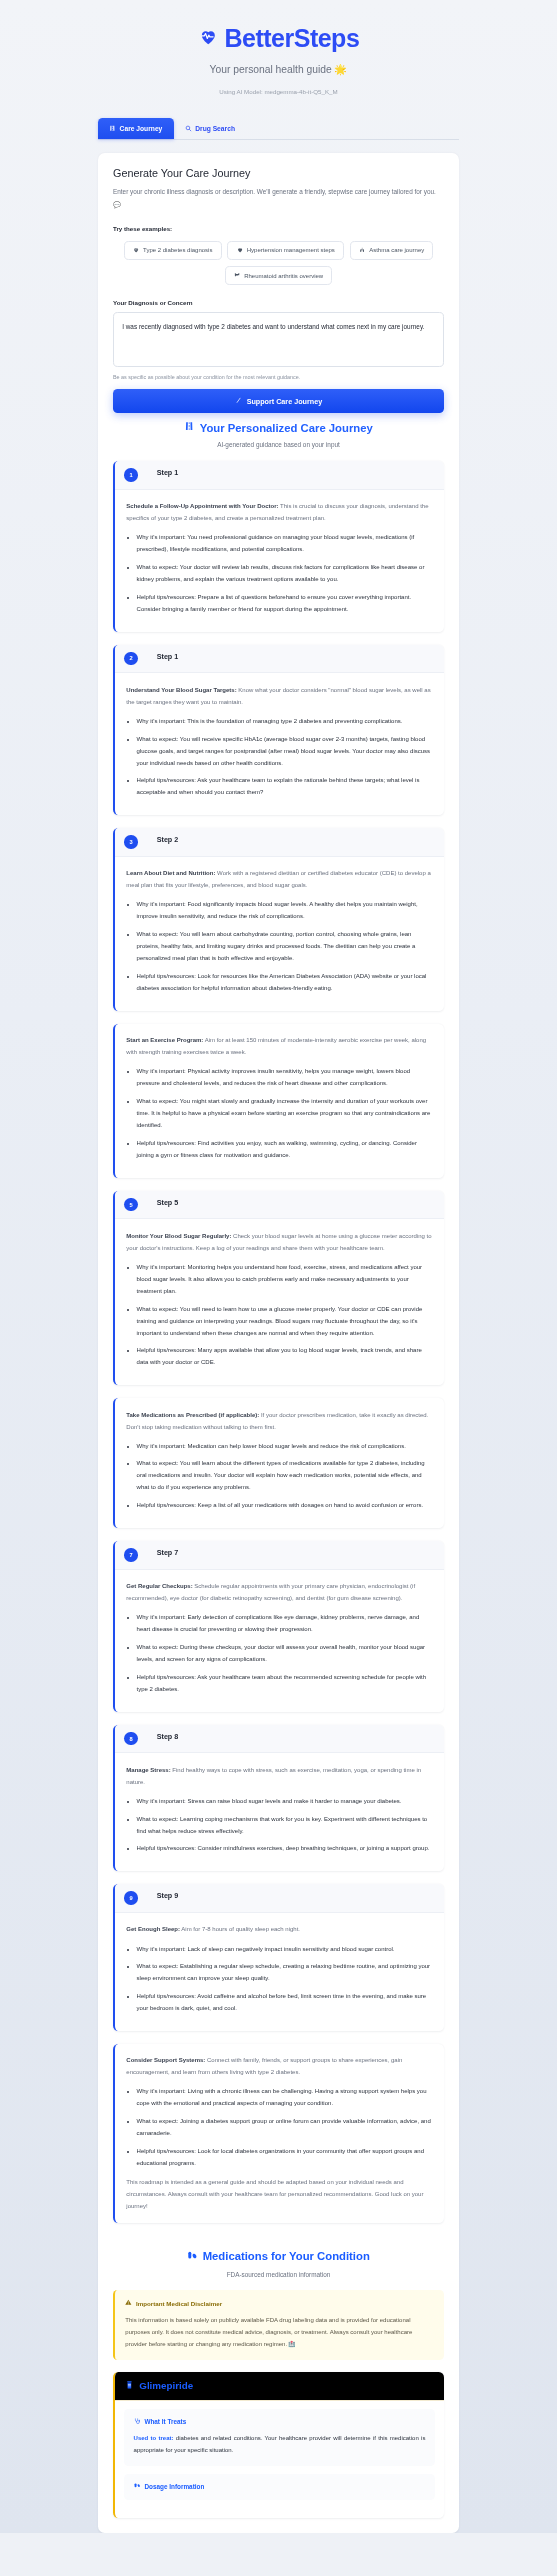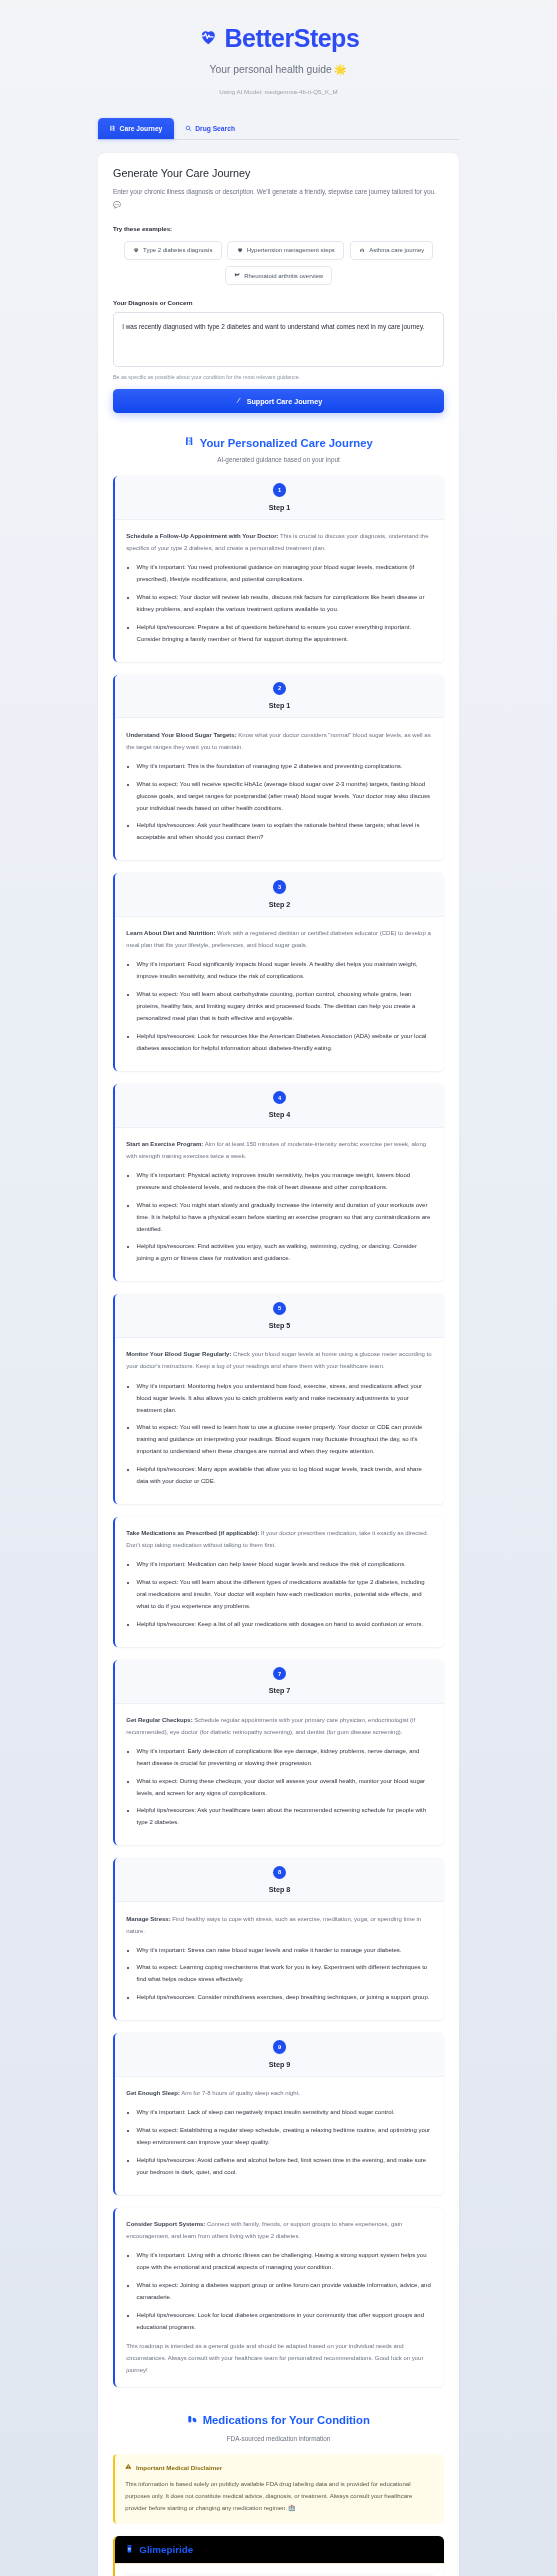--- a/index.html
+++ b/index.html
@@ -83,37 +83,36 @@
     border: none; border-radius: 4.6px; cursor: pointer;
     background: linear-gradient(180deg,#2f5ff8 0%,#1246ee 100%);
     color: #fff; font-size: 7.2px; font-weight: 700;
     font-family: "Liberation Sans", sans-serif;
     display: flex; align-items: center; justify-content: center; gap: 4.6px;
     box-shadow: 0 2.6px 8.2px rgba(31,78,240,.30);
   }
 
   
   .journey-title {
-    margin-top: 23px; text-align: center;
+    margin-top: 8px; text-align: center;
     font-size: 11.3px; font-weight: 700; color: #2260ff;
     display: flex; align-items: center; justify-content: center; gap: 5.2px;
   }
   .journey-sub { margin-top: 7.2px; text-align: center; font-size: 6.4px; color:#6b7280; }
 
   .step {
     margin-top: 13px; background: #fff;
     border-left: 2.1px solid #1f4ef0; border-radius: 5.2px;
     box-shadow: 0 0.5px 2.1px rgba(20,30,60,.07);
     overflow: hidden;
   }
   .step-head {
-    display: flex; align-items: center; gap: 6px;
+    display: flex; gap: 19px;
     padding: 7.2px 9.3px; background: #f8f9fc;
     border-bottom: 0.5px solid #eceff5;
-    flex-direction: column;
   }
   .step-badge {
     width: 13.4px; height: 13.4px; border-radius: 50%;
     background: #1f4ef0; color: #fff;
     font-size: 5.7px; font-weight: 700;
     display: flex; align-items: center; justify-content: center;
     flex: 0 0 13.4px;
   }
   .step-title { font-size: 7.2px; font-weight: 700; color: #1f2430; }
   .step-body { padding: 10.3px 11.3px 11.3px; }
@@ -324,24 +323,20 @@
         <ul class="step-list">
           <li>Why it's important: Food significantly impacts blood sugar levels. A healthy diet helps you maintain weight, improve insulin sensitivity, and reduce the risk of complications.</li>
           <li>What to expect: You will learn about carbohydrate counting, portion control, choosing whole grains, lean proteins, healthy fats, and limiting sugary drinks and processed foods. The dietitian can help you create a personalized meal plan that is both effective and enjoyable.</li>
           <li>Helpful tips/resources: Look for resources like the American Diabetes Association (ADA) website or your local diabetes association for helpful information about diabetes-friendly eating.</li>
         </ul>
       </div>
     </div>
 
     
     <div class="step">
-      <div class="step-head">
-        <div class="step-badge">4</div>
-        <div class="step-title">Step 4</div>
-      </div>
       <div class="step-body">
         <p class="step-lead">
           <b>Start an Exercise Program:</b><span> Aim for at least 150 minutes of moderate-intensity aerobic exercise per week, along with strength training exercises twice a week.</span>
         </p>
         <ul class="step-list">
           <li>Why it's important: Physical activity improves insulin sensitivity, helps you manage weight, lowers blood pressure and cholesterol levels, and reduces the risk of heart disease and other complications.</li>
           <li>What to expect: You might start slowly and gradually increase the intensity and duration of your workouts over time. It is helpful to have a physical exam before starting an exercise program so that any contraindications are identified.</li>
           <li>Helpful tips/resources: Find activities you enjoy, such as walking, swimming, cycling, or dancing. Consider joining a gym or fitness class for motivation and guidance.</li>
         </ul>
       </div>

